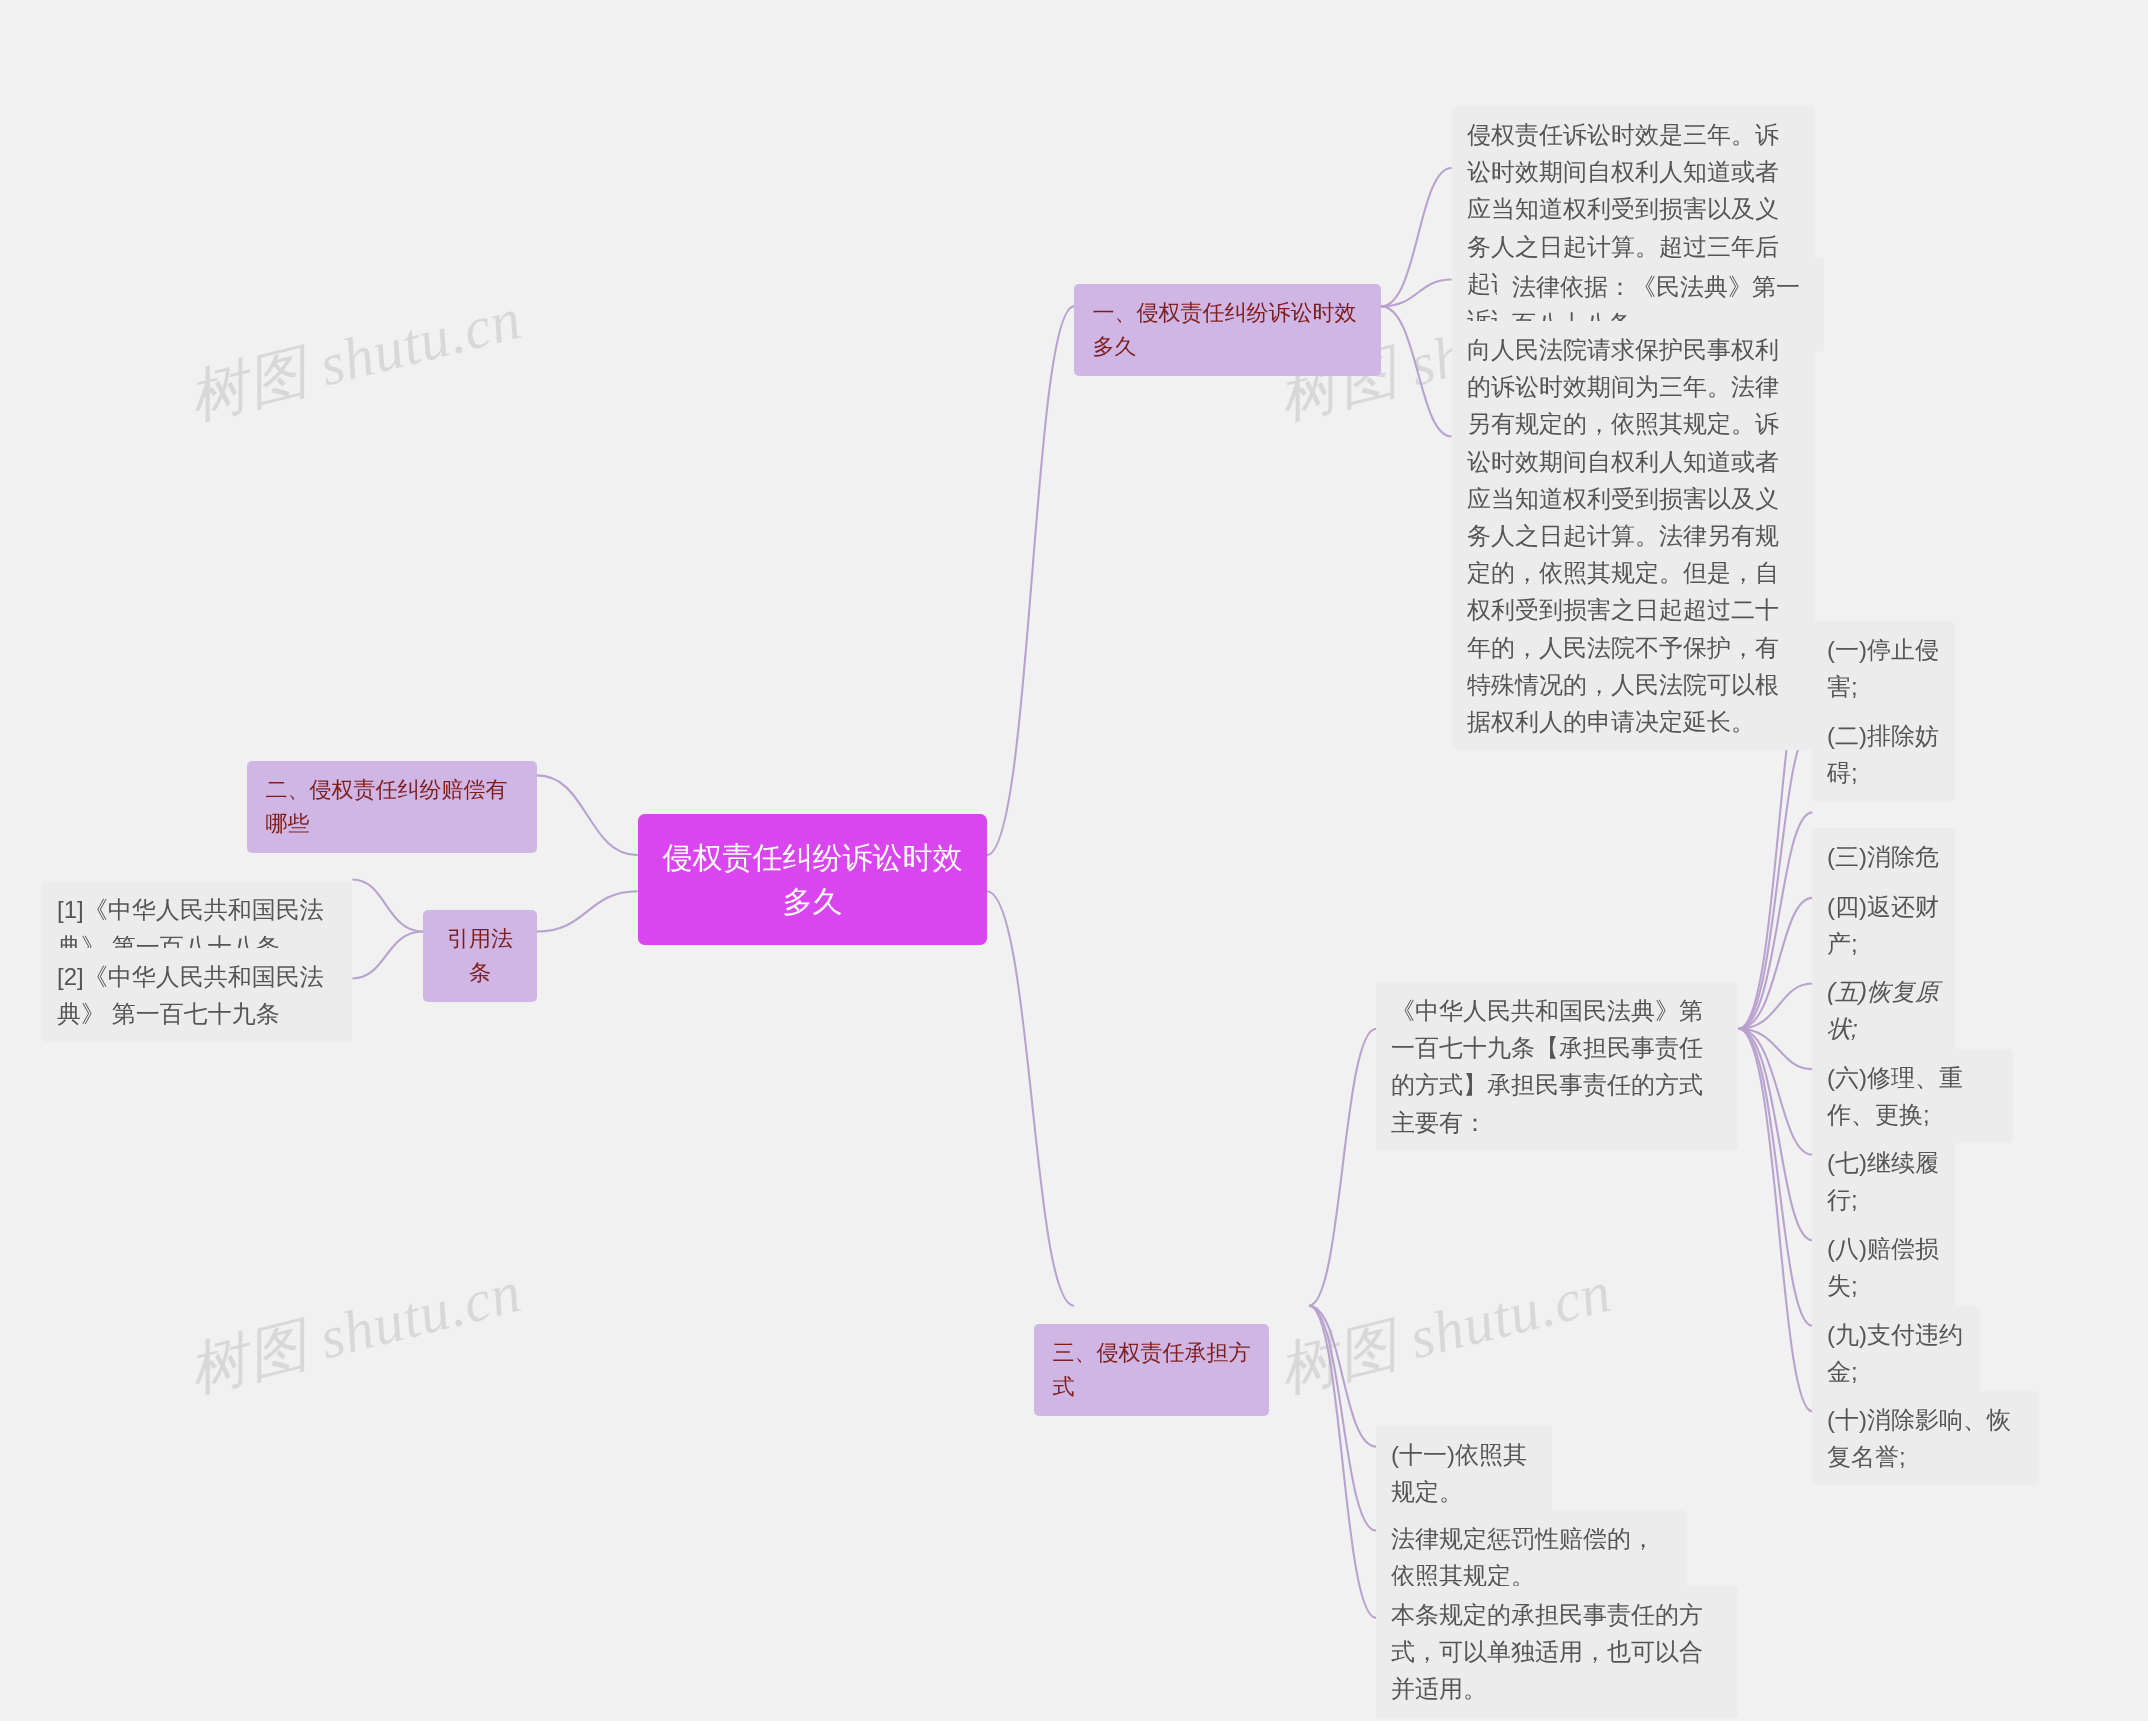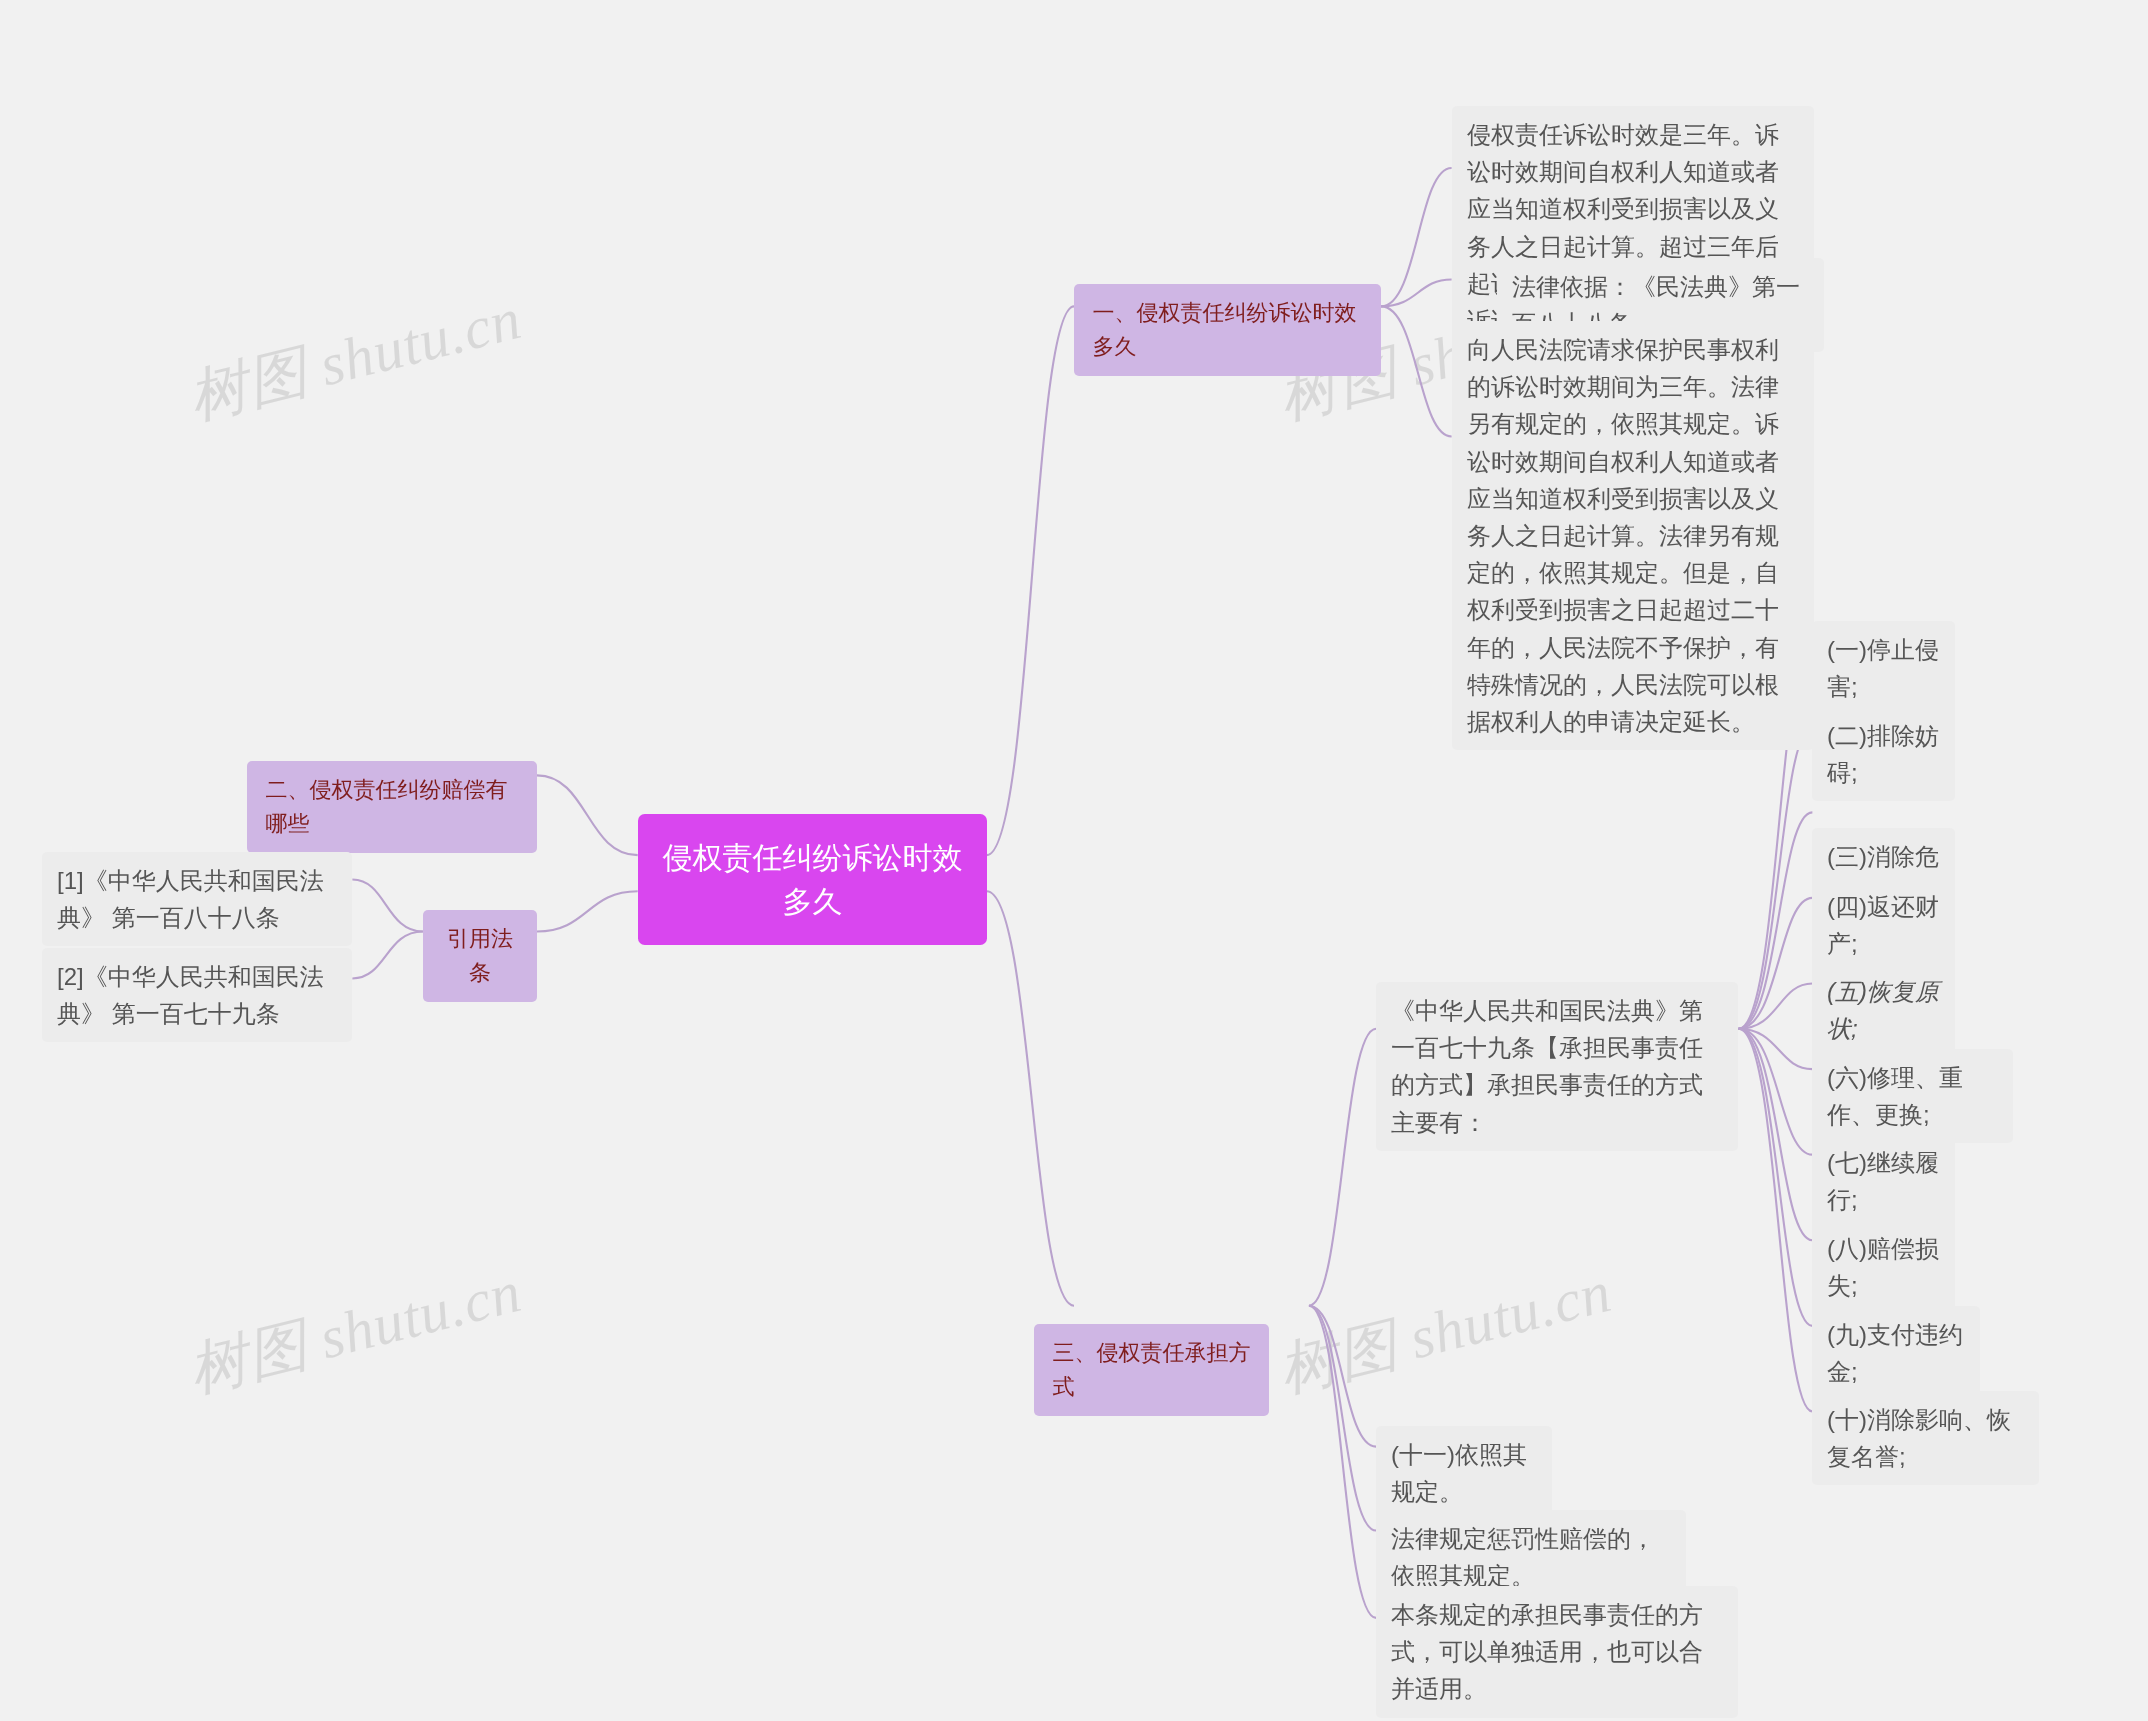--- a/index.html
+++ b/index.html
@@ -103,21 +103,21 @@
     <path d="M 2072 1226 C 2120 1226, 2120 1682, 2160 1682"></path>
   </g>
 </svg>
 
 <div class="node root" style="left:638px; top:814px; width:349px;">侵权责任纠纷诉讼时效多久</div>
 
 <div class="node purple" style="left:247px; top:754px; width:290px;margin-top:7px;">二、侵权责任纠纷赔偿有哪些</div>
 
 <div class="node purple" style="left:423px; top:910px; width:114px; text-align:center;">引用法条</div>
 
-<div class="node grey" style="left:42px; top:852px; width:310px;">[1]《中华人民共和国民法典》 第一百八十八条</div>
+<div class="node grey" style="left:42px; top:881px; width:310px;">[1]《中华人民共和国民法典》 第一百八十八条</div>
 
 <div class="node grey" style="left:42px; top:948px; width:310px;">[2]《中华人民共和国民法典》 第一百七十九条</div>
 
 <div class="node purple" style="left:1074px; top:284px; width:307px;">一、侵权责任纠纷诉讼时效多久</div>
 
 <div class="node grey" style="left:1452px; top:106px; width:362px;">侵权责任诉讼时效是三年。诉讼时效期间自权利人知道或者应当知道权利受到损害以及义务人之日起计算。超过三年后起诉的，对方可以向法院提出诉讼时效的抗辩。</div>
 
 <div class="node grey" style="left:1497px; top:258px; width:327px;">法律依据：《民法典》第一百八十八条</div>
 
 <div class="node grey" style="left:1452px; top:321px; width:362px;">向人民法院请求保护民事权利的诉讼时效期间为三年。法律另有规定的，依照其规定。诉讼时效期间自权利人知道或者应当知道权利受到损害以及义务人之日起计算。法律另有规定的，依照其规定。但是，自权利受到损害之日起超过二十年的，人民法院不予保护，有特殊情况的，人民法院可以根据权利人的申请决定延长。</div>

